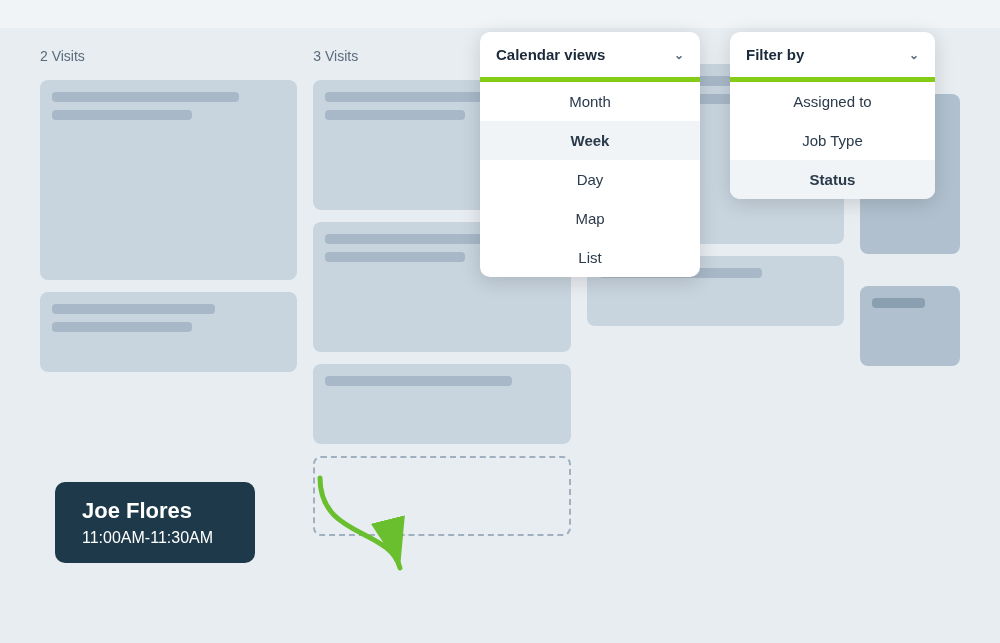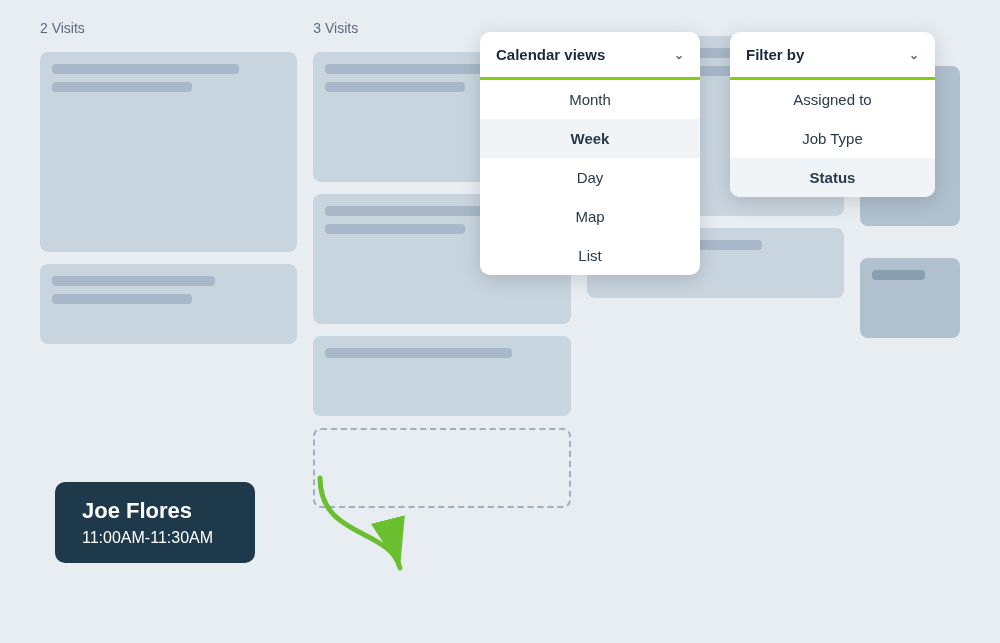--- a/index.html
+++ b/index.html
@@ -12,20 +12,21 @@
       position: relative;
     }
 
     .calendar-bg {
       position: absolute;
       inset: 0;
       background: #e8edf2;
       display: flex;
       padding: 20px 40px;
       gap: 16px;
+      margin-top: 28px;
     }
 
     .col {
       display: flex;
       flex-direction: column;
       gap: 12px;
       flex: 1;
     }
 
     .col-header {
@@ -101,21 +102,21 @@
       z-index: 200;
       width: 220px;
       overflow: hidden;
     }
 
     .dropdown-header {
       display: flex;
       align-items: center;
       justify-content: space-between;
       padding: 14px 16px;
-      border-bottom: 3px solid #84cc16;
+      border-bottom: 5px solid #84cc16;
       font-weight: 700;
       font-size: 15px;
       color: #1a2a3a;
     }
 
     .dropdown-chevron {
       color: #5a6a7a;
       font-size: 12px;
     }
 

